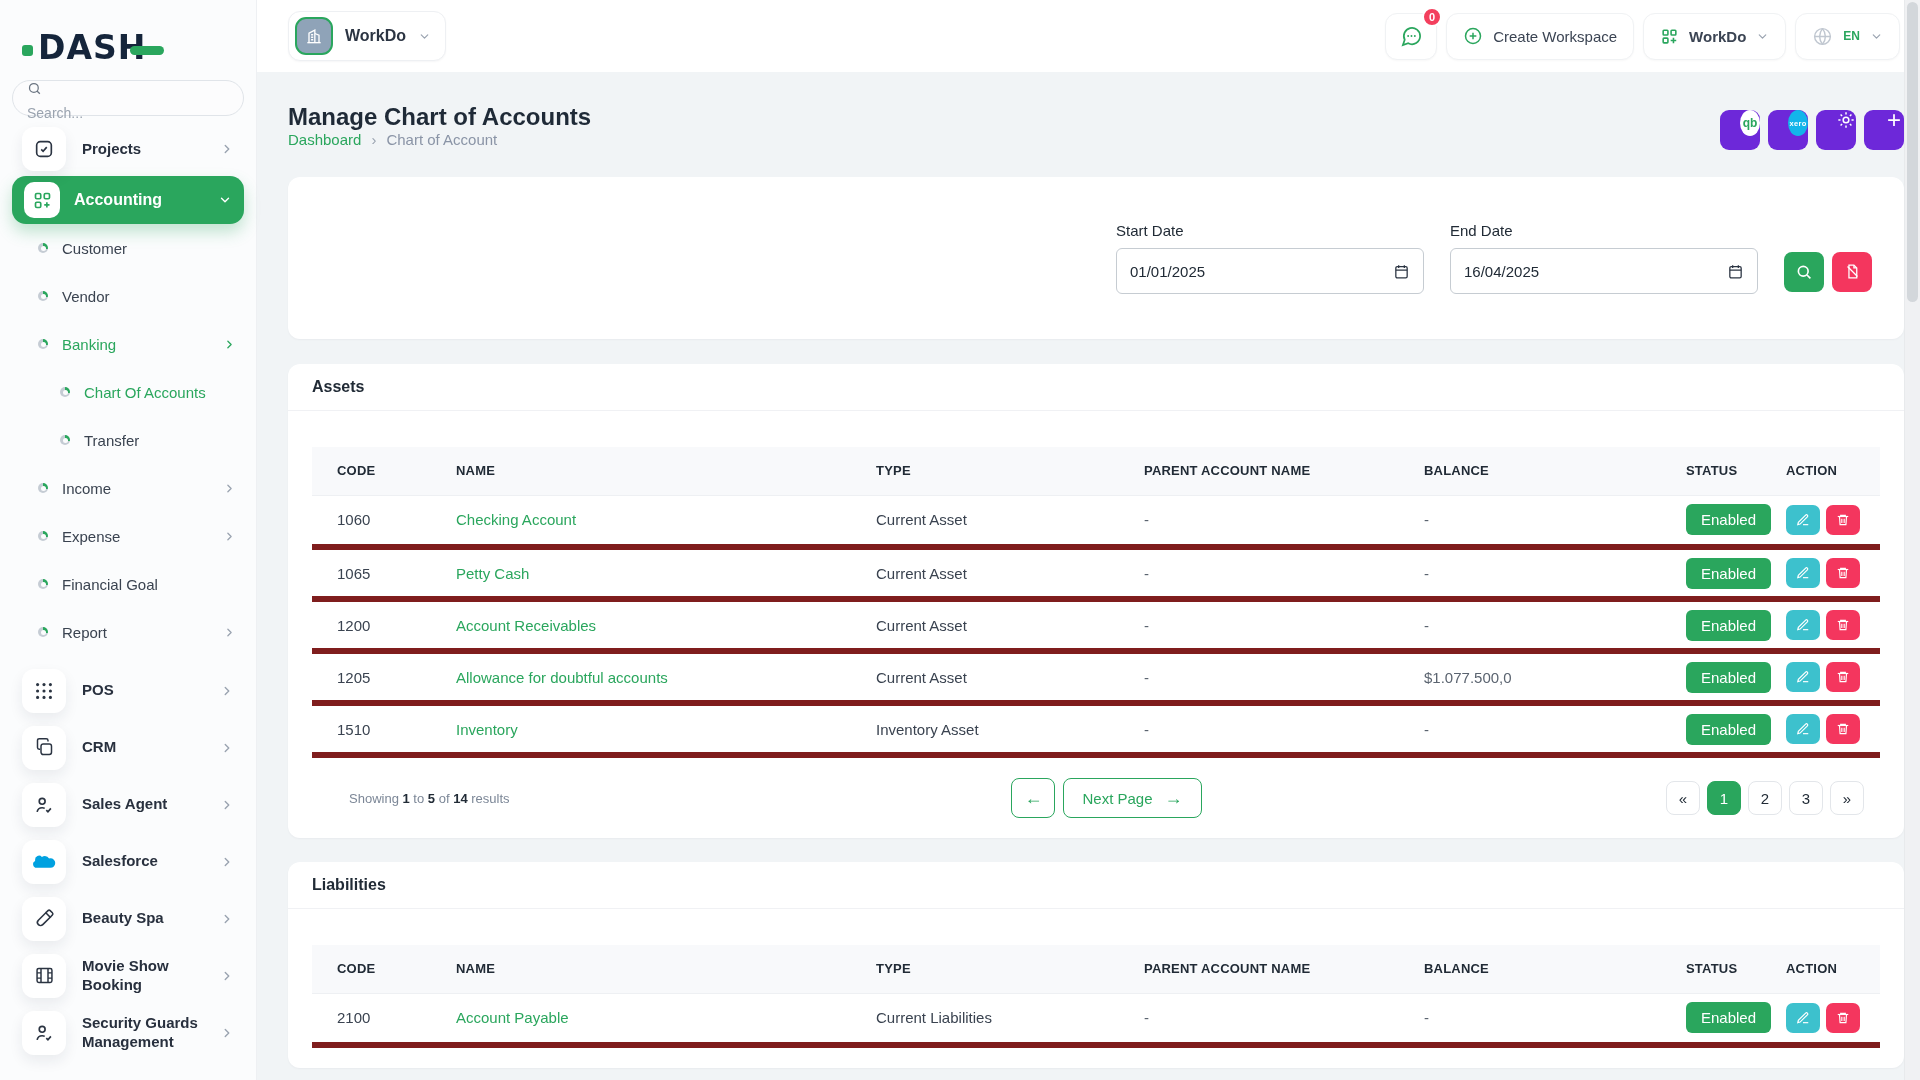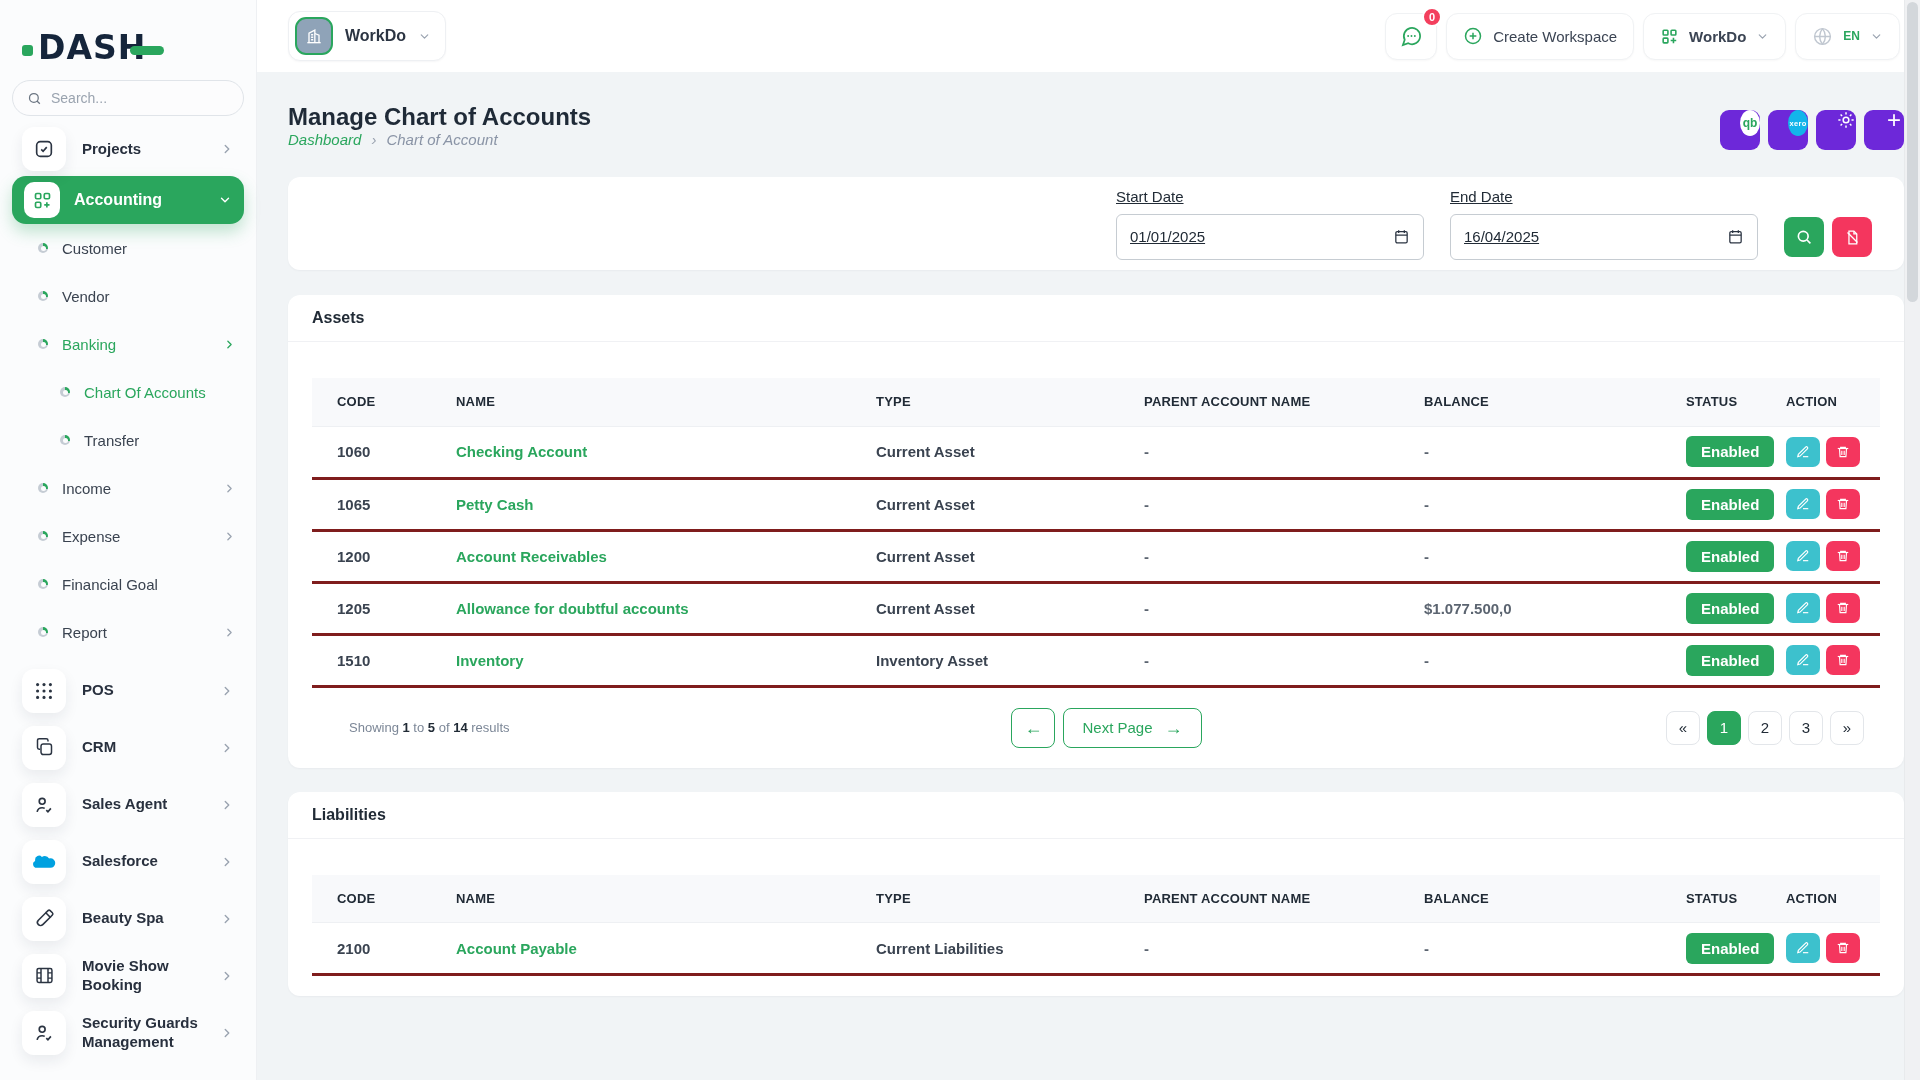--- a/index.html
+++ b/index.html
@@ -12,21 +12,21 @@
   .sidebar {
     position:absolute; left:0; top:0; bottom:0; width:257px;
     background:#fbfcfd; border-right:1px solid #eef0f3; padding:0 12px; z-index:5;
   }
   .logo-row { height:64px; padding:30px 10px 0; display:flex; align-items:center; }
   .logo-dot { width:11px; height:11px; background:#2aa65d; border-radius:3px; margin-right:5px; margin-top:6px; }
   .logo-text { font-size:33px; font-weight:900; letter-spacing:1px; color:#15253b; font-family:"DejaVu Sans",sans-serif; line-height:1; }
   .logo-bar { width:34px; height:9px; background:#2aa65d; border-radius:5px; margin-left:-16px; margin-top:6px; }
   .search-pill {
     margin-top:16px; height:36px; border:1px solid #e0e4e9; background:#fcfcfd;
-    border-radius:18px; display:flex; align-items:center; gap:9px; padding:0 14px; color:#9aa3af;
+    border-radius:18px; display:flex; align-items:flex-start; gap:9px; padding:0 14px; color:#9aa3af;flex-direction:column;
   }
   .search-pill input { border:none; outline:none; background:transparent; font-size:14px; color:#6b7582; width:150px; font-family:inherit; }
   .search-pill input::placeholder { color:#9aa3af; }
   .nav { margin-top:8px; }
   .module-row { height:57px; display:flex; align-items:center; gap:16px; padding:0 10px; cursor:pointer; }
   .module-row.first { height:50px; }
   .tile {
     width:44px; height:44px; background:#fff; border-radius:12px; flex:0 0 44px;
     display:flex; align-items:center; justify-content:center;
     box-shadow:0 6px 14px rgba(26,41,62,.08);
@@ -72,37 +72,37 @@
     position:absolute; top:-7px; right:-6px; min-width:20px; height:20px; border-radius:10px;
     background:#f33f5d; color:#fff; font-size:11px; font-weight:700; display:flex;
     align-items:center; justify-content:center; border:2px solid #fff; padding:0 4px;
   }
   .tb-label { font-size:15px; color:#3b4453; font-weight:500; }
   .lang-label { color:#2aa65d; font-weight:700; font-size:12px; }
   
   .main { position:absolute; left:257px; top:72px; right:16px; bottom:0; padding:28px 0 0 31px; }
   .page-head { display:flex; align-items:center; }
   .page-title { font-size:24px; font-weight:700; color:#1f2a37; }
-  .breadcrumb { margin-top:0; display:flex; align-items:center; gap:10px; font-size:15px;font-style:italic; }
+  .breadcrumb { margin-top:0; display:flex; align-items:center; gap:10px; font-size:15px; }
   .bc-link { color:#2aa65d; cursor:pointer; }
   .bc-sep { color:#9aa3b0; font-size:15px; }
   .bc-current { color:#8a94a6; }
   .head-actions { margin-left:auto; display:flex; gap:8px; align-self:flex-start; margin-top:10px; }
   .gbtn { width:40px; height:40px; border:none; border-radius:9px; background:#6d28d9; color:#fff;
     display:flex; align-items:flex-start; justify-content:center; cursor:pointer;padding-left:20px; }
   .qb-circle { width:26px; height:26px; border-radius:50%; background:#fff; color:#2aa65d;
     font-weight:700; font-size:12px; display:flex; align-items:center; justify-content:center; }
   .xero-circle { width:26px; height:26px; border-radius:50%; background:#13b5ea; color:#fff;
     font-size:7.5px; font-weight:700; display:flex; align-items:center; justify-content:center; letter-spacing:.3px; }
   .plus-glyph { font-size:24px; font-weight:400; line-height:1; margin-top:-2px; }
   
   .filter-card {
-    margin-top:27px; height:93px; background:#fff; border-radius:12px;
+    margin-top:27px; height:162px; background:#fff; border-radius:12px;
     box-shadow:0 1px 2px rgba(16,24,40,.04);
-    display:flex; align-items:center; justify-content:flex-end; padding:0 32px; gap:26px;text-decoration:underline;
+    display:flex; align-items:center; justify-content:flex-end; padding:0 32px; gap:26px;
   }
   .fgroup { display:flex; flex-direction:column; gap:9px; }
   .flabel { font-size:15px; color:#212b36; font-weight:500; }
   .datebox {
     width:308px; height:46px; border:1px solid #c6ccd2; border-radius:6px; background:#fff;
     display:flex; align-items:center; padding:0 13px; font-size:15px; color:#212b36; cursor:text;
   }
   .datebox .cal { margin-left:auto; display:flex; }
   .fbtns { display:flex; gap:8px; margin-top:27px; }
   .sqbtn { width:40px; height:40px; border:none; border-radius:8px; display:flex; align-items:center; justify-content:center; cursor:pointer; }
@@ -118,21 +118,21 @@
     background:#f8f9fb; height:48px; text-align:left; font-size:13px; font-weight:700;
     color:#212b36; text-transform:uppercase; padding:0 12px; letter-spacing:.2px;
     border-bottom:1px solid #eef0f3;
   }
   .acct th.c-code, .acct td.c-code { width:132px; padding-left:25px; }
   .acct th.c-name, .acct td.c-name { width:420px; }
   .acct th.c-type, .acct td.c-type { width:268px; }
   .acct th.c-parent, .acct td.c-parent { width:280px; }
   .acct th.c-balance, .acct td.c-balance { width:262px; }
   .acct th.c-status, .acct td.c-status { width:100px; }
-  .acct tbody td { height:52px; padding:0 12px; font-size:15px; color:#3a4350; border-bottom:3px solid #7f1d1d;font-weight:bold; }
+  .acct tbody td { height:52px; padding:0 12px; font-size:15px; color:#3a4350; border-bottom:6px solid #7f1d1d; }
   .acct td.c-parent, .acct td.c-balance { color:#5b6470; }
   .tlink { color:#2aa65d; cursor:pointer; }
   .badge { display:inline-block; background:#2aa65d; color:#fff; font-size:15px; border-radius:6px; padding:7px 15px; }
   .rowactions { display:inline-flex; gap:6px; }
   .abtn { width:34px; height:30px; border:none; border-radius:7px; display:inline-flex; align-items:center; justify-content:center; cursor:pointer; }
   .abtn.teal { background:#3dc1cd; }
   .abtn.pink { background:#f4365e; }
   
   .pag-row { margin-top:20px; display:flex; align-items:center;margin-left:37px; }
   .pag-left { flex:1; font-size:13px; color:#7c8797; }

